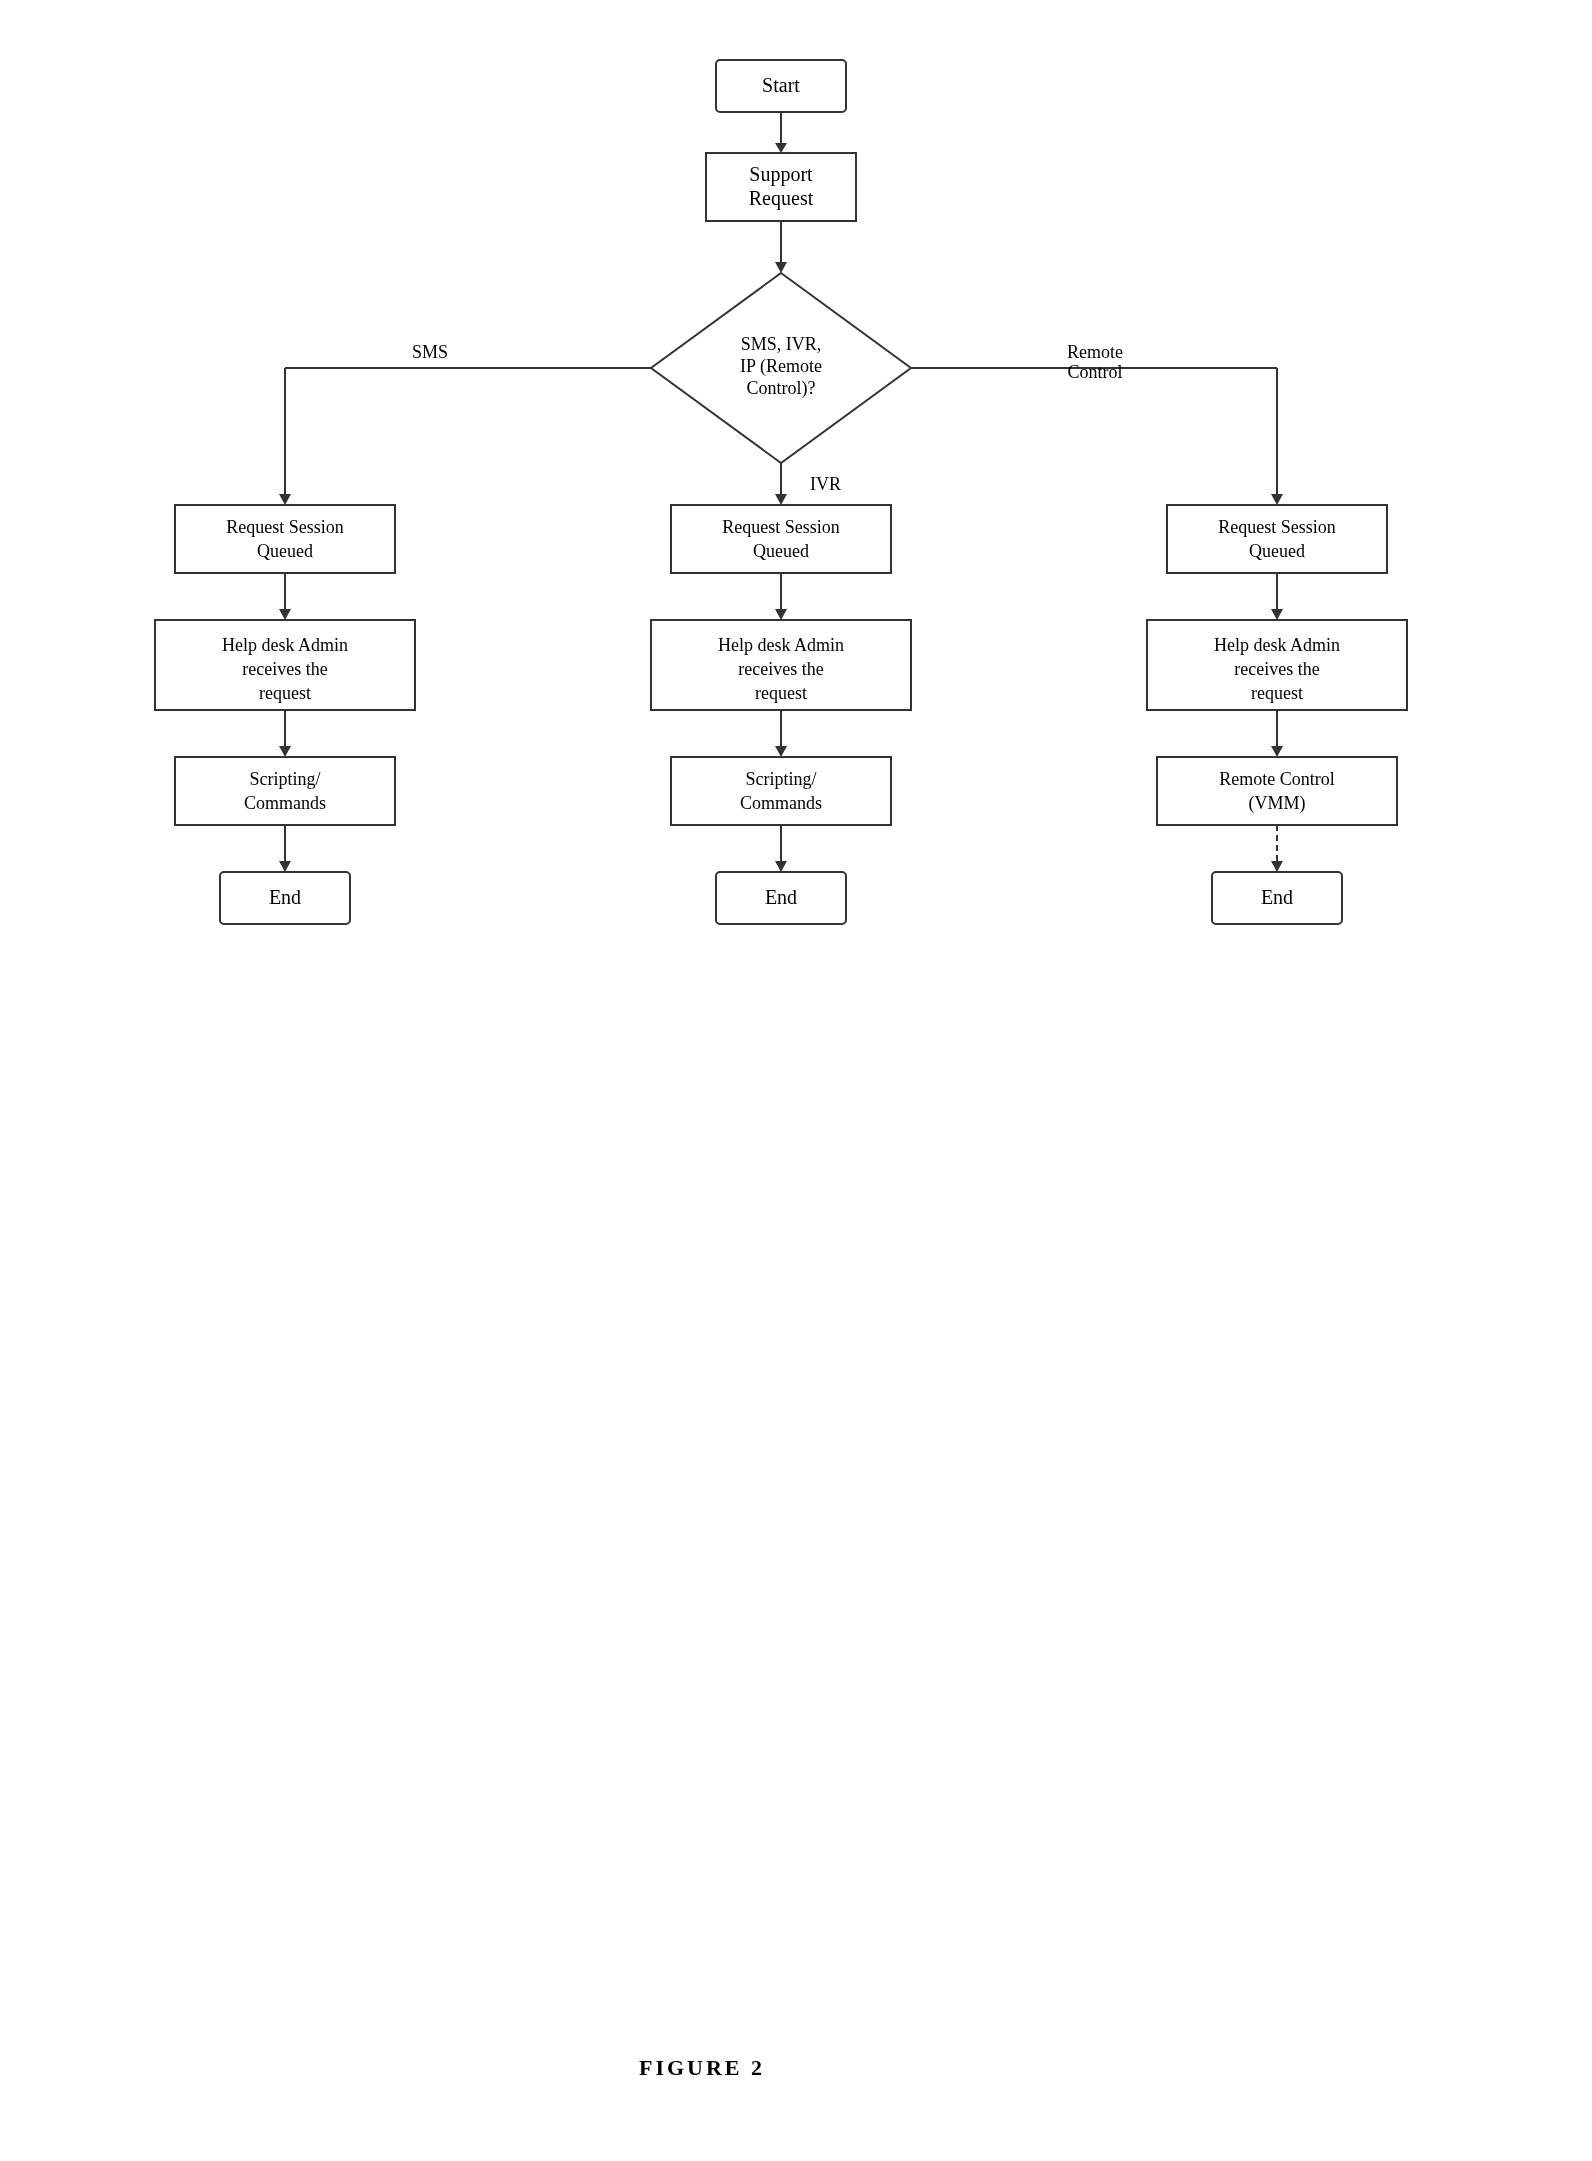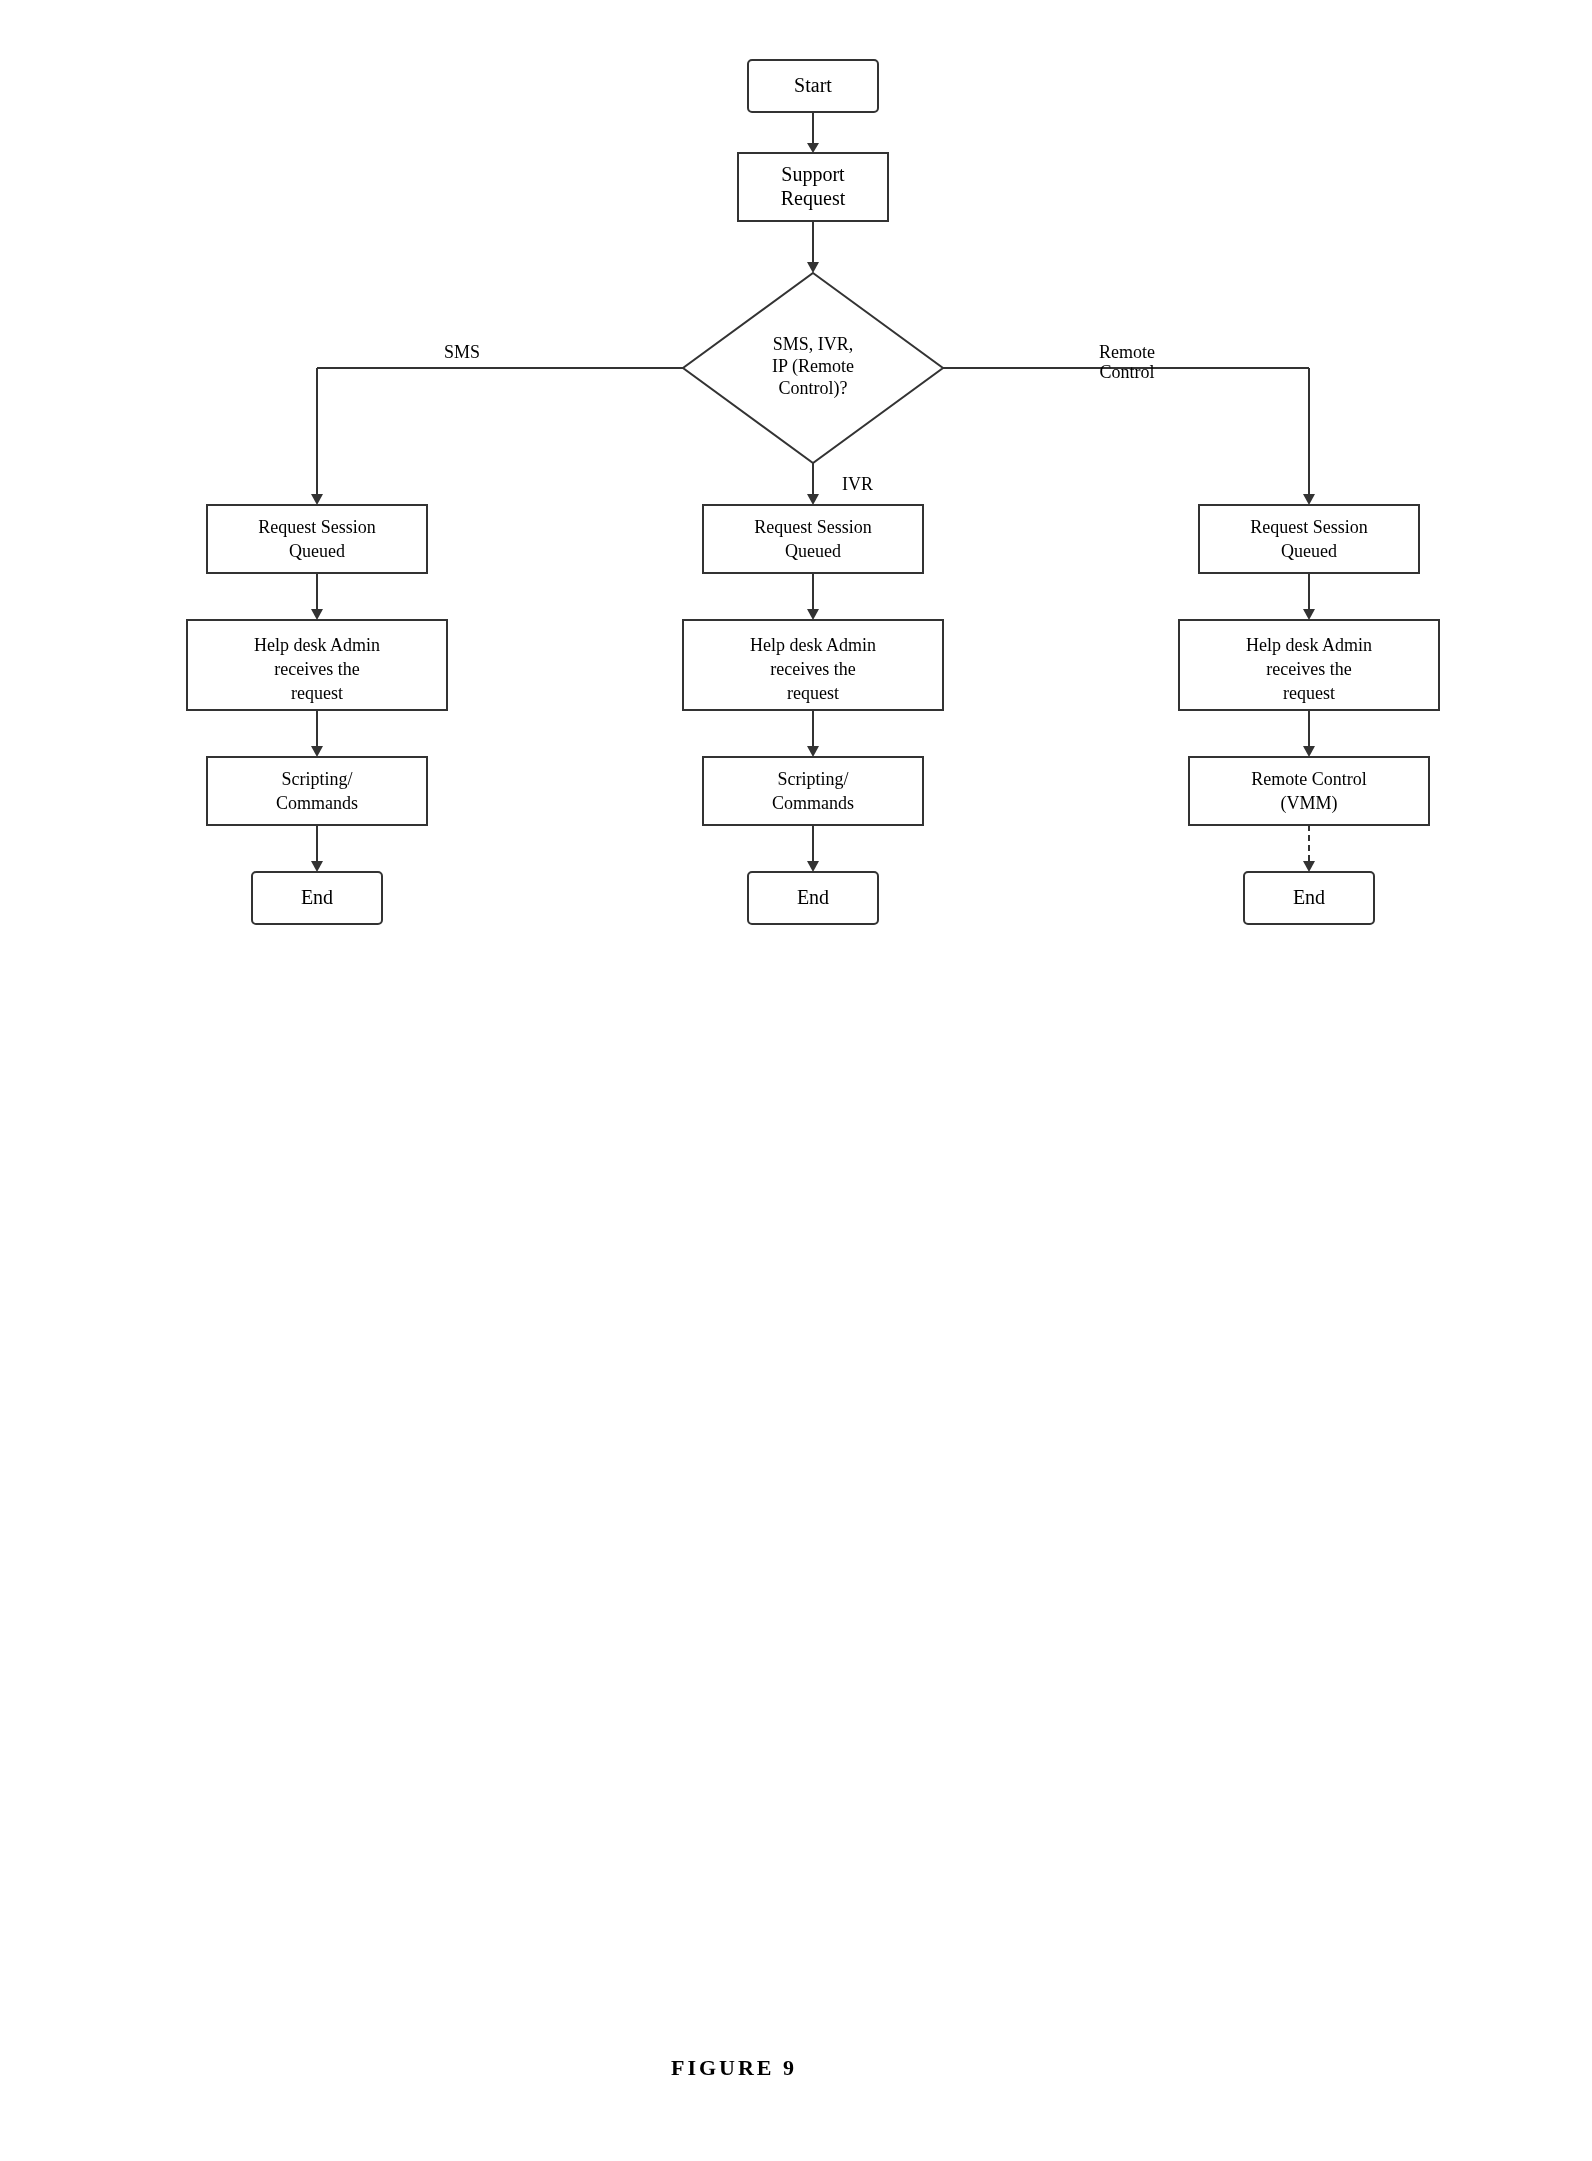--- a/index.html
+++ b/index.html
@@ -7,21 +7,21 @@
       background: #fff;
       font-family: 'Times New Roman', Times, serif;
       width: 1592px;
       min-height: 2161px;
       position: relative;
     }
   </style>
 </head>
 <body>
 
-<div style="position: relative; width: 1404px; min-height: 2161px; background: #fff; margin-left: 32px;">
+<div style="position: relative; width: 1404px; min-height: 2161px; background: #fff;">
 
   <svg width="1592" height="1900" style="position: absolute; top: 0; left: 0;">
 
     <rect x="716" y="60" width="130" height="52" rx="4" ry="4" fill="white" stroke="#333" stroke-width="2"></rect>
     <text x="781" y="92" text-anchor="middle" font-family="Times New Roman, serif" font-size="20">Start</text>
 
     <line x1="781" y1="112" x2="781" y2="148" stroke="#333" stroke-width="2"></line>
     <polygon points="775,143 787,143 781,153" fill="#333"></polygon>
 
     <rect x="706" y="153" width="150" height="68" fill="white" stroke="#333" stroke-width="2"></rect>
@@ -123,16 +123,16 @@
 
     <line x1="1277" y1="825" x2="1277" y2="867" stroke="#333" stroke-width="2" stroke-dasharray="6,4"></line>
     <polygon points="1271,861 1283,861 1277,872" fill="#333"></polygon>
 
     <rect x="1212" y="872" width="130" height="52" rx="4" ry="4" fill="white" stroke="#333" stroke-width="2"></rect>
     <text x="1277" y="904" text-anchor="middle" font-family="Times New Roman, serif" font-size="20">End</text>
 
   </svg>
 
   <div style="position: absolute; bottom: 80px; left: 0; right: 0; text-align: center;">
-    <span style="font-family: 'Times New Roman', serif; font-size: 22px; font-weight: bold; letter-spacing: 3px;">FIGURE 9</span>
+    <span style="font-family: 'Times New Roman', serif; font-size: 22px; font-weight: bold; letter-spacing: 3px;">FIGURE 2</span>
   </div>
 
 </div>
 
 </body></html>

